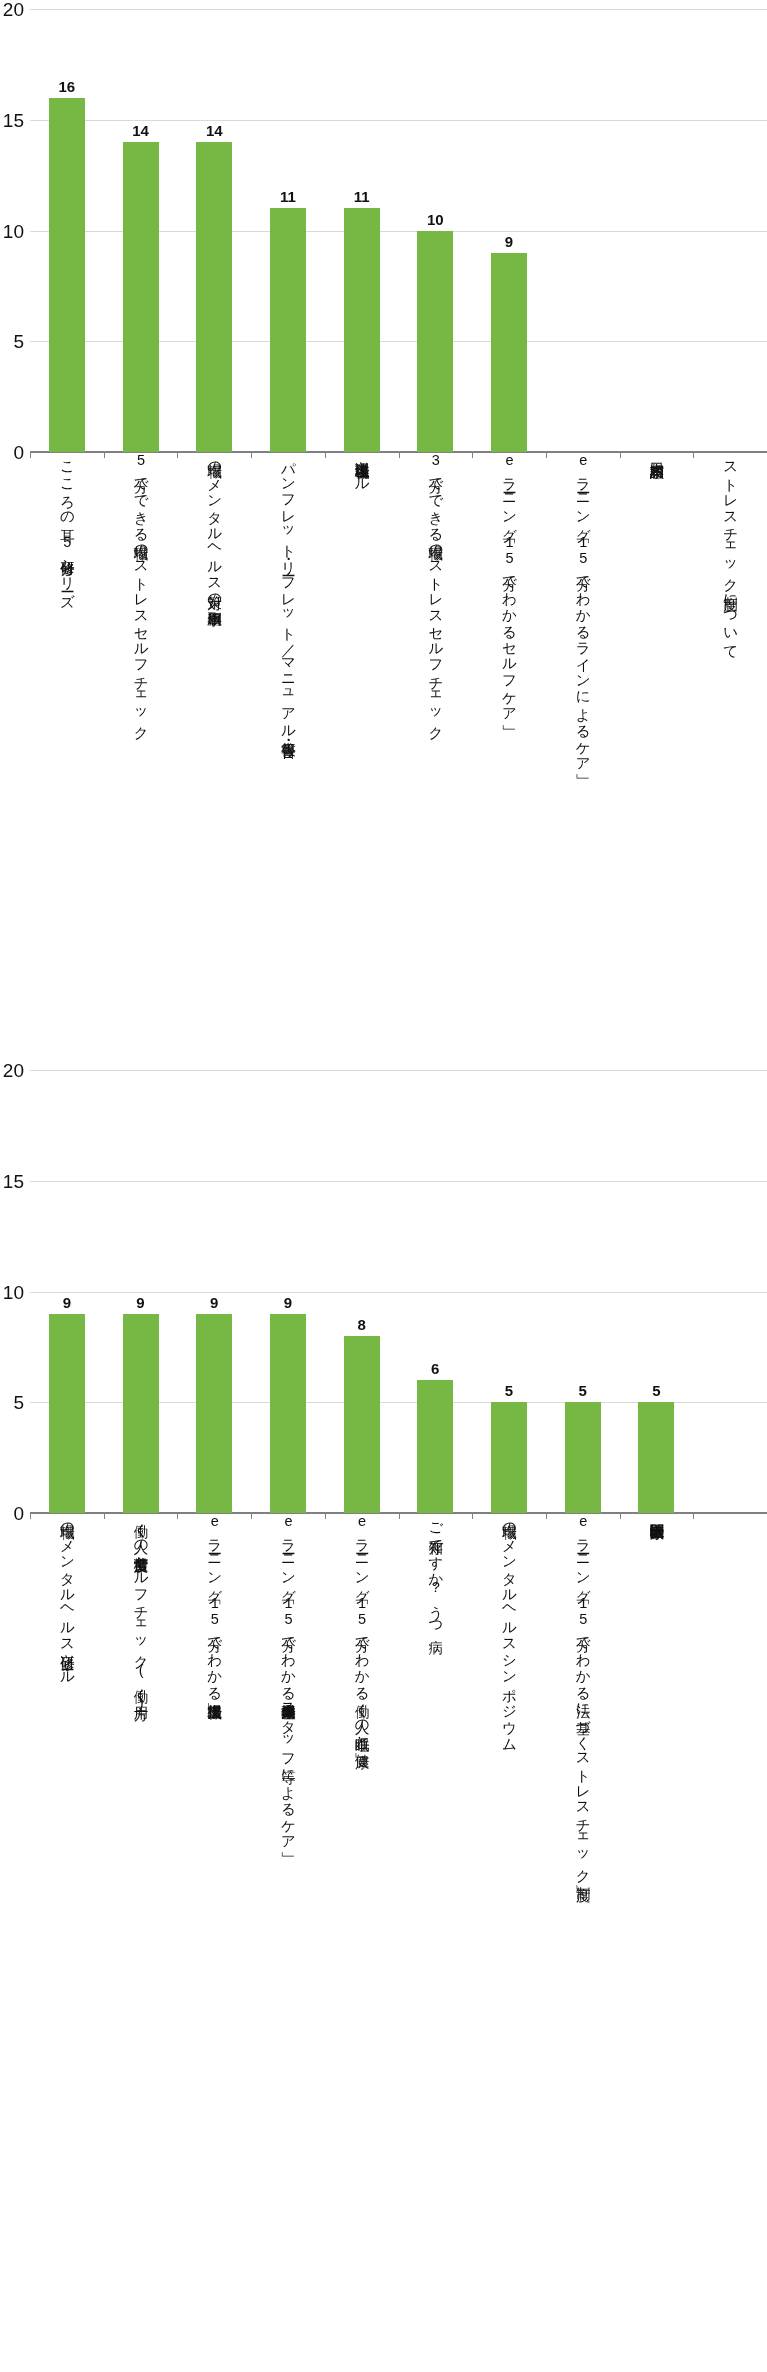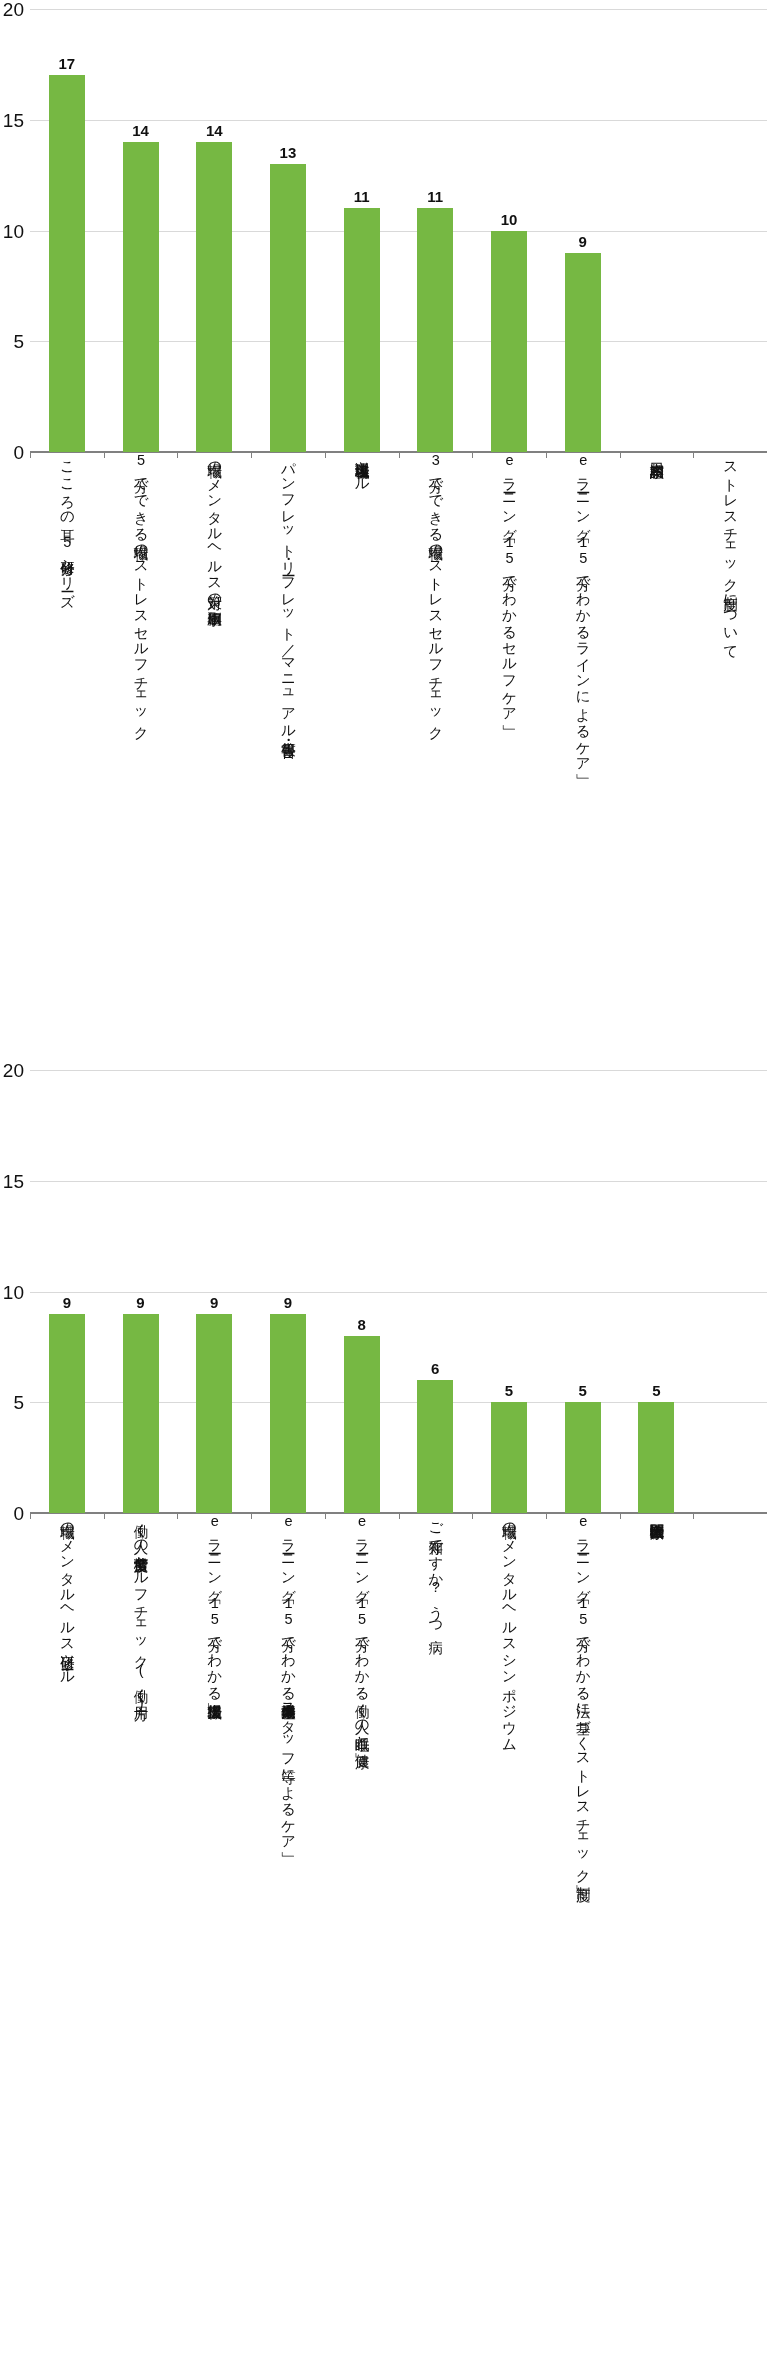--- a/index.html
+++ b/index.html
@@ -135,34 +135,30 @@
         <div class="ytick" style="top: 341.25px;">5</div>
         <div class="gridline" style="top: 230.5px;"></div>
         <div class="ytick" style="top: 230.5px;">10</div>
         <div class="gridline" style="top: 119.75px;"></div>
         <div class="ytick" style="top: 119.75px;">15</div>
         <div class="gridline" style="top: 9px;"></div>
         <div class="ytick" style="top: 9px;">20</div>
       </div>
     <div class="bars" id="bars1">
         <div class="bar-slot" style="width: 73.7px;">
-          <div class="bar-value" style="bottom: 380.55px;">17</div>
-          <div class="bar" style="height: 376.55px; background: rgb(118, 184, 67);"></div>
+          <div class="bar-value" style="bottom: 358.4px;">16</div>
+          <div class="bar" style="height: 354.4px; background: rgb(118, 184, 67);"></div>
         </div>
         <div class="bar-slot" style="width: 73.7px;">
           <div class="bar-value" style="bottom: 314.1px;">14</div>
           <div class="bar" style="height: 310.1px; background: rgb(118, 184, 67);"></div>
         </div>
         <div class="bar-slot" style="width: 73.7px;">
           <div class="bar-value" style="bottom: 314.1px;">14</div>
           <div class="bar" style="height: 310.1px; background: rgb(118, 184, 67);"></div>
-        </div>
-        <div class="bar-slot" style="width: 73.7px;">
-          <div class="bar-value" style="bottom: 291.95px;">13</div>
-          <div class="bar" style="height: 287.95px; background: rgb(118, 184, 67);"></div>
         </div>
         <div class="bar-slot" style="width: 73.7px;">
           <div class="bar-value" style="bottom: 247.65px;">11</div>
           <div class="bar" style="height: 243.65px; background: rgb(118, 184, 67);"></div>
         </div>
         <div class="bar-slot" style="width: 73.7px;">
           <div class="bar-value" style="bottom: 247.65px;">11</div>
           <div class="bar" style="height: 243.65px; background: rgb(118, 184, 67);"></div>
         </div>
         <div class="bar-slot" style="width: 73.7px;">

